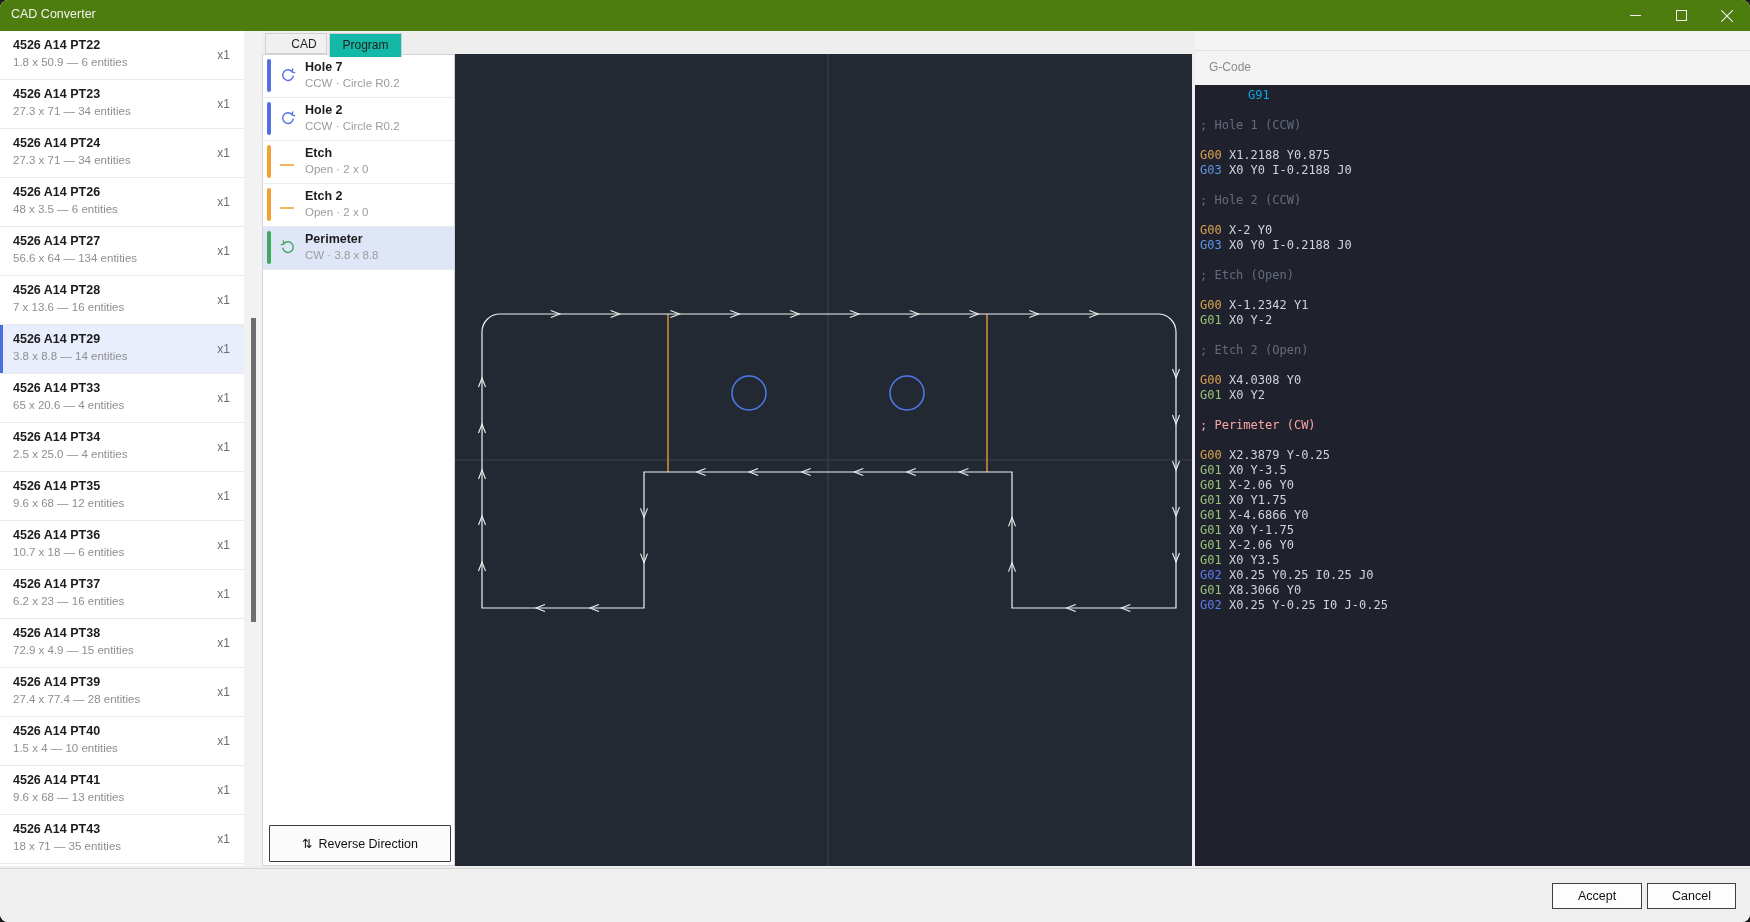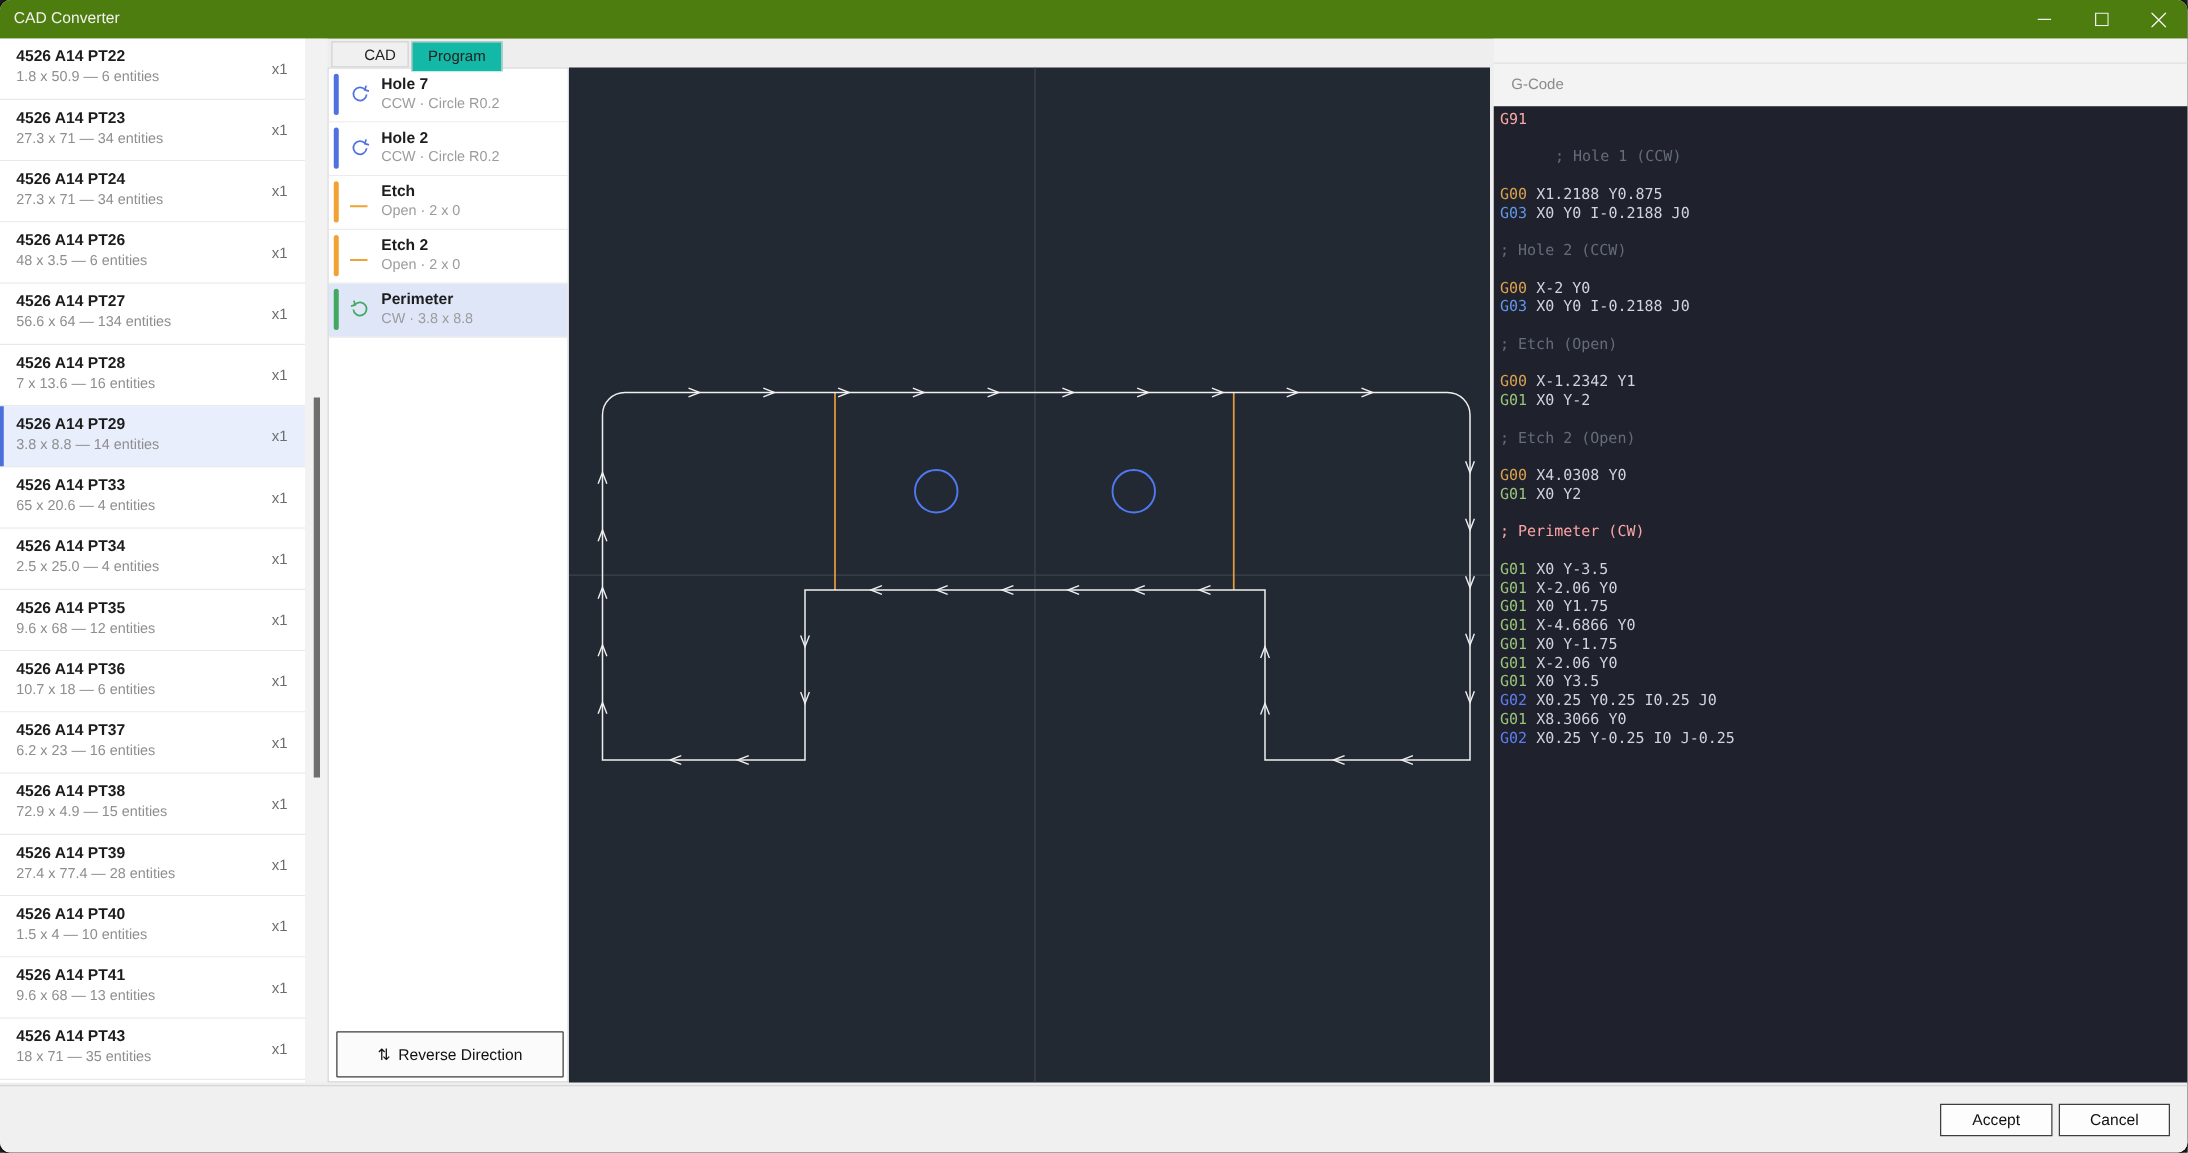--- a/index.html
+++ b/index.html
@@ -260,23 +260,23 @@
           <circle cx="452" cy="339" r="17" fill="none" stroke="#4f79f0" stroke-width="1.5"></circle>
         </svg>
     </div>
 
     <div class="gcode-panel">
       <div class="gcode-header">
         <div class="gcode-header-line"></div>
         <div class="gcode-header-label">G-Code</div>
       </div>
       <div class="gcode-body" id="gcode-body">
-          <div class="gline"><span style="color: #fca5a5;">G91</span></div>
-          <div class="gline">&nbsp;</div>
-          <div class="gline" style="color: rgb(101, 108, 121); margin-left: 44px;">; Hole 1 (CCW)</div>
+          <div class="gline"><span style="color: #0ea5e9; margin-left: 48px;">G91</span></div>
+          <div class="gline">&nbsp;</div>
+          <div class="gline" style="color: rgb(101, 108, 121);">; Hole 1 (CCW)</div>
           <div class="gline">&nbsp;</div>
           <div class="gline"><span style="color: rgb(216, 161, 80);">G00</span> X1.2188 Y0.875</div>
           <div class="gline"><span style="color: rgb(97, 150, 232);">G03</span> X0 Y0 I-0.2188 J0</div>
           <div class="gline">&nbsp;</div>
           <div class="gline" style="color: rgb(101, 108, 121);">; Hole 2 (CCW)</div>
           <div class="gline">&nbsp;</div>
           <div class="gline"><span style="color: rgb(216, 161, 80);">G00</span> X-2 Y0</div>
           <div class="gline"><span style="color: rgb(97, 150, 232);">G03</span> X0 Y0 I-0.2188 J0</div>
           <div class="gline">&nbsp;</div>
           <div class="gline" style="color: rgb(101, 108, 121);">; Etch (Open)</div>
@@ -284,20 +284,21 @@
           <div class="gline"><span style="color: rgb(216, 161, 80);">G00</span> X-1.2342 Y1</div>
           <div class="gline"><span style="color: rgb(152, 195, 121);">G01</span> X0 Y-2</div>
           <div class="gline">&nbsp;</div>
           <div class="gline" style="color: rgb(101, 108, 121);">; Etch 2 (Open)</div>
           <div class="gline">&nbsp;</div>
           <div class="gline"><span style="color: rgb(216, 161, 80);">G00</span> X4.0308 Y0</div>
           <div class="gline"><span style="color: rgb(152, 195, 121);">G01</span> X0 Y2</div>
           <div class="gline">&nbsp;</div>
           <div class="gline" style="color: #fca5a5;">; Perimeter (CW)</div>
           <div class="gline">&nbsp;</div>
+          <div class="gline"><span style="color: rgb(216, 161, 80);">G00</span> X2.3879 Y-0.25</div>
           <div class="gline"><span style="color: rgb(152, 195, 121);">G01</span> X0 Y-3.5</div>
           <div class="gline"><span style="color: rgb(152, 195, 121);">G01</span> X-2.06 Y0</div>
           <div class="gline"><span style="color: rgb(152, 195, 121);">G01</span> X0 Y1.75</div>
           <div class="gline"><span style="color: rgb(152, 195, 121);">G01</span> X-4.6866 Y0</div>
           <div class="gline"><span style="color: rgb(152, 195, 121);">G01</span> X0 Y-1.75</div>
           <div class="gline"><span style="color: rgb(152, 195, 121);">G01</span> X-2.06 Y0</div>
           <div class="gline"><span style="color: rgb(152, 195, 121);">G01</span> X0 Y3.5</div>
           <div class="gline"><span style="color: rgb(93, 126, 242);">G02</span> X0.25 Y0.25 I0.25 J0</div>
           <div class="gline"><span style="color: rgb(152, 195, 121);">G01</span> X8.3066 Y0</div>
           <div class="gline"><span style="color: rgb(93, 126, 242);">G02</span> X0.25 Y-0.25 I0 J-0.25</div>

